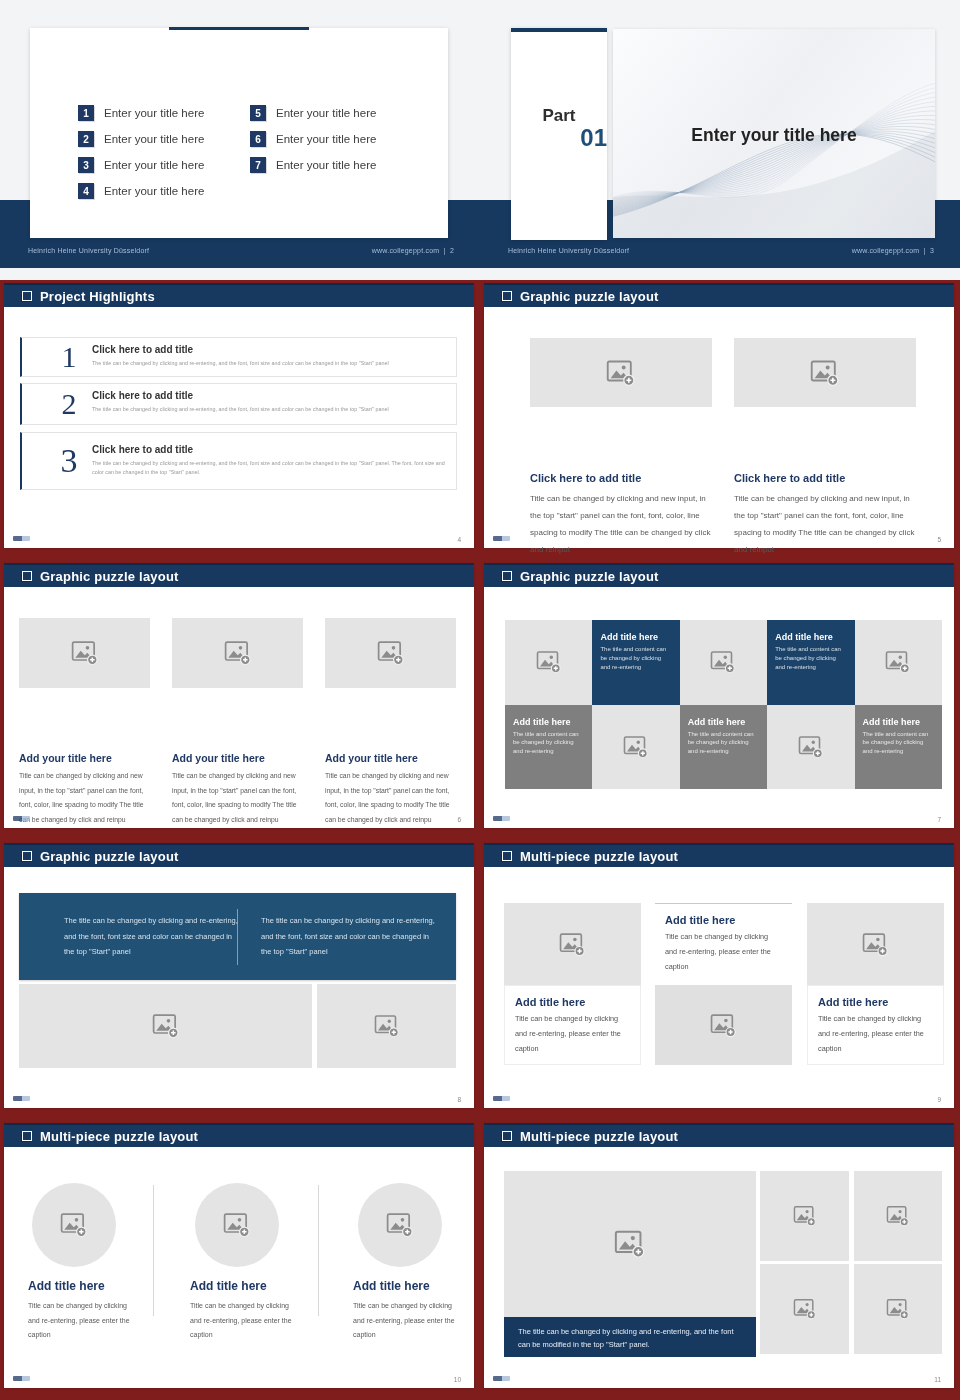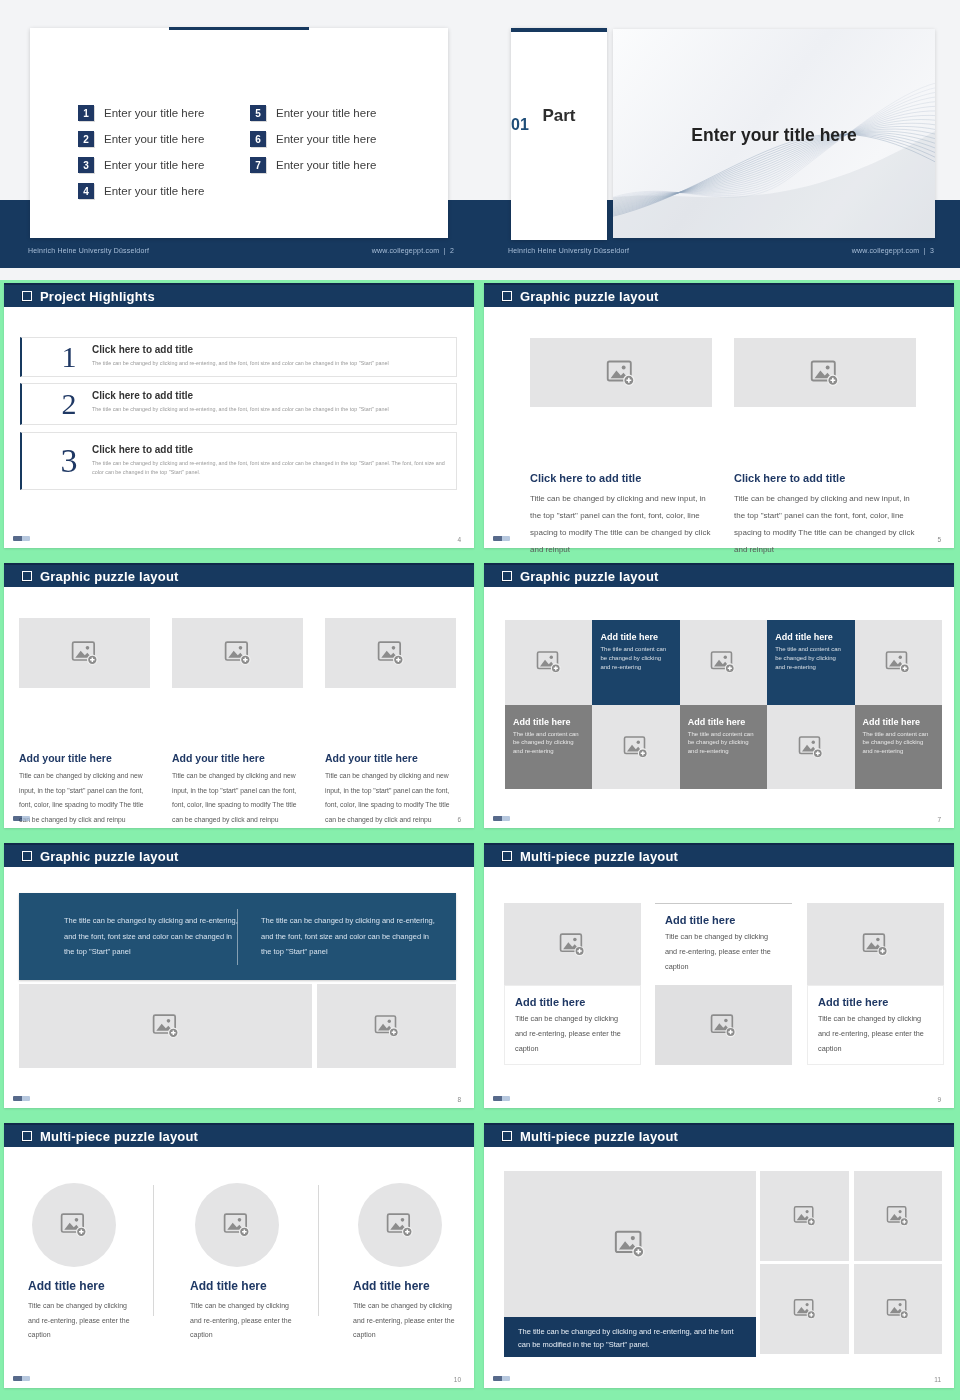--- a/index.html
+++ b/index.html
@@ -2,21 +2,21 @@
 <html><head>
 <meta charset="utf-8">
 <style>
   html,body{margin:0;padding:0;}
   body{
     width:960px;height:1400px;background:#e9e9ea;
     font-family:"Liberation Sans", sans-serif;
     -webkit-font-smoothing:antialiased;position:relative;overflow:hidden;
   }
   .page{position:absolute;inset:0;display:grid;grid-template-columns:480px 480px;grid-auto-rows:280px;}
-  .cell{position:relative;width:480px;height:280px;background:#86efac;overflow:hidden;}
+  .cell{position:relative;width:480px;height:280px;background:#7f1d1d;overflow:hidden;}
   .cell.light{background:#f3f4f6;}
 
   
   .band{position:absolute;left:0;top:200px;width:480px;height:68px;background:#17395f;}
   .band-footer{position:absolute;left:28px;right:26px;top:247px;display:flex;justify-content:space-between;
     font-size:7px;color:#a9bfd9;letter-spacing:.2px;}
   .card{position:absolute;background:#fff;box-shadow:0 1px 4px rgba(0,0,0,.18);}
   .contents-card{left:30px;top:28px;width:418px;height:210px;}
   .topline{position:absolute;left:139px;top:-1px;width:140px;height:3px;background:#17395f;}
   .contents-title{margin:0;padding-top:15px;text-align:center;font-size:19px;font-weight:bold;
@@ -24,21 +24,21 @@
   .toc-col{position:absolute;top:72px;}
   .toc-col.c1{left:48px;} .toc-col.c2{left:220px;}
   .toc-item{display:flex;align-items:center;height:26px;}
   .toc-num{width:16px;height:16px;background:#1f3864;color:#fff;font-size:10px;font-weight:bold;
     display:flex;align-items:center;justify-content:center;margin-right:10px;box-shadow:1px 1px 0 rgba(0,0,0,.15);}
   .toc-label{font-size:11.5px;color:#3d3d3d;}
 
   .part-card{left:31px;top:28px;width:96px;height:212px;}
   .part-cap{position:absolute;left:0;top:0;width:100%;height:4px;background:#17395f;}
   .part-word{position:absolute;top:78px;width:100%;text-align:center;font-size:17px;font-weight:bold;color:#2e2e2e;}
-  .part-num{position:absolute;top:88px;width:100%;text-align:left;font-size:16px;font-weight:bold;color:#1f4e79;}
+  .part-num{position:absolute;top:96px;width:100%;text-align:right;font-size:24px;font-weight:bold;color:#1f4e79;}
   .cover-panel{position:absolute;left:133px;top:29px;width:322px;height:209px;overflow:hidden;
     background:linear-gradient(128deg,#fbfcfd 0%,#eef0f4 45%,#f6f7f9 75%,#eceef2 100%);
     box-shadow:0 1px 4px rgba(0,0,0,.15);}
   .cover-title{position:absolute;top:96px;left:0;width:100%;text-align:center;
     font-size:17.5px;font-weight:bold;color:#222;}
   .waves{position:absolute;left:0;top:0;width:322px;height:209px;}
 
   
   .slide{position:absolute;left:4px;top:3px;width:470px;height:265px;background:#fff;box-shadow:0 1px 2px rgba(0,0,0,.12);}
   .hbar{position:absolute;left:0;top:0;width:100%;height:24px;background:#17395f;border-top:2px solid #10294a;

